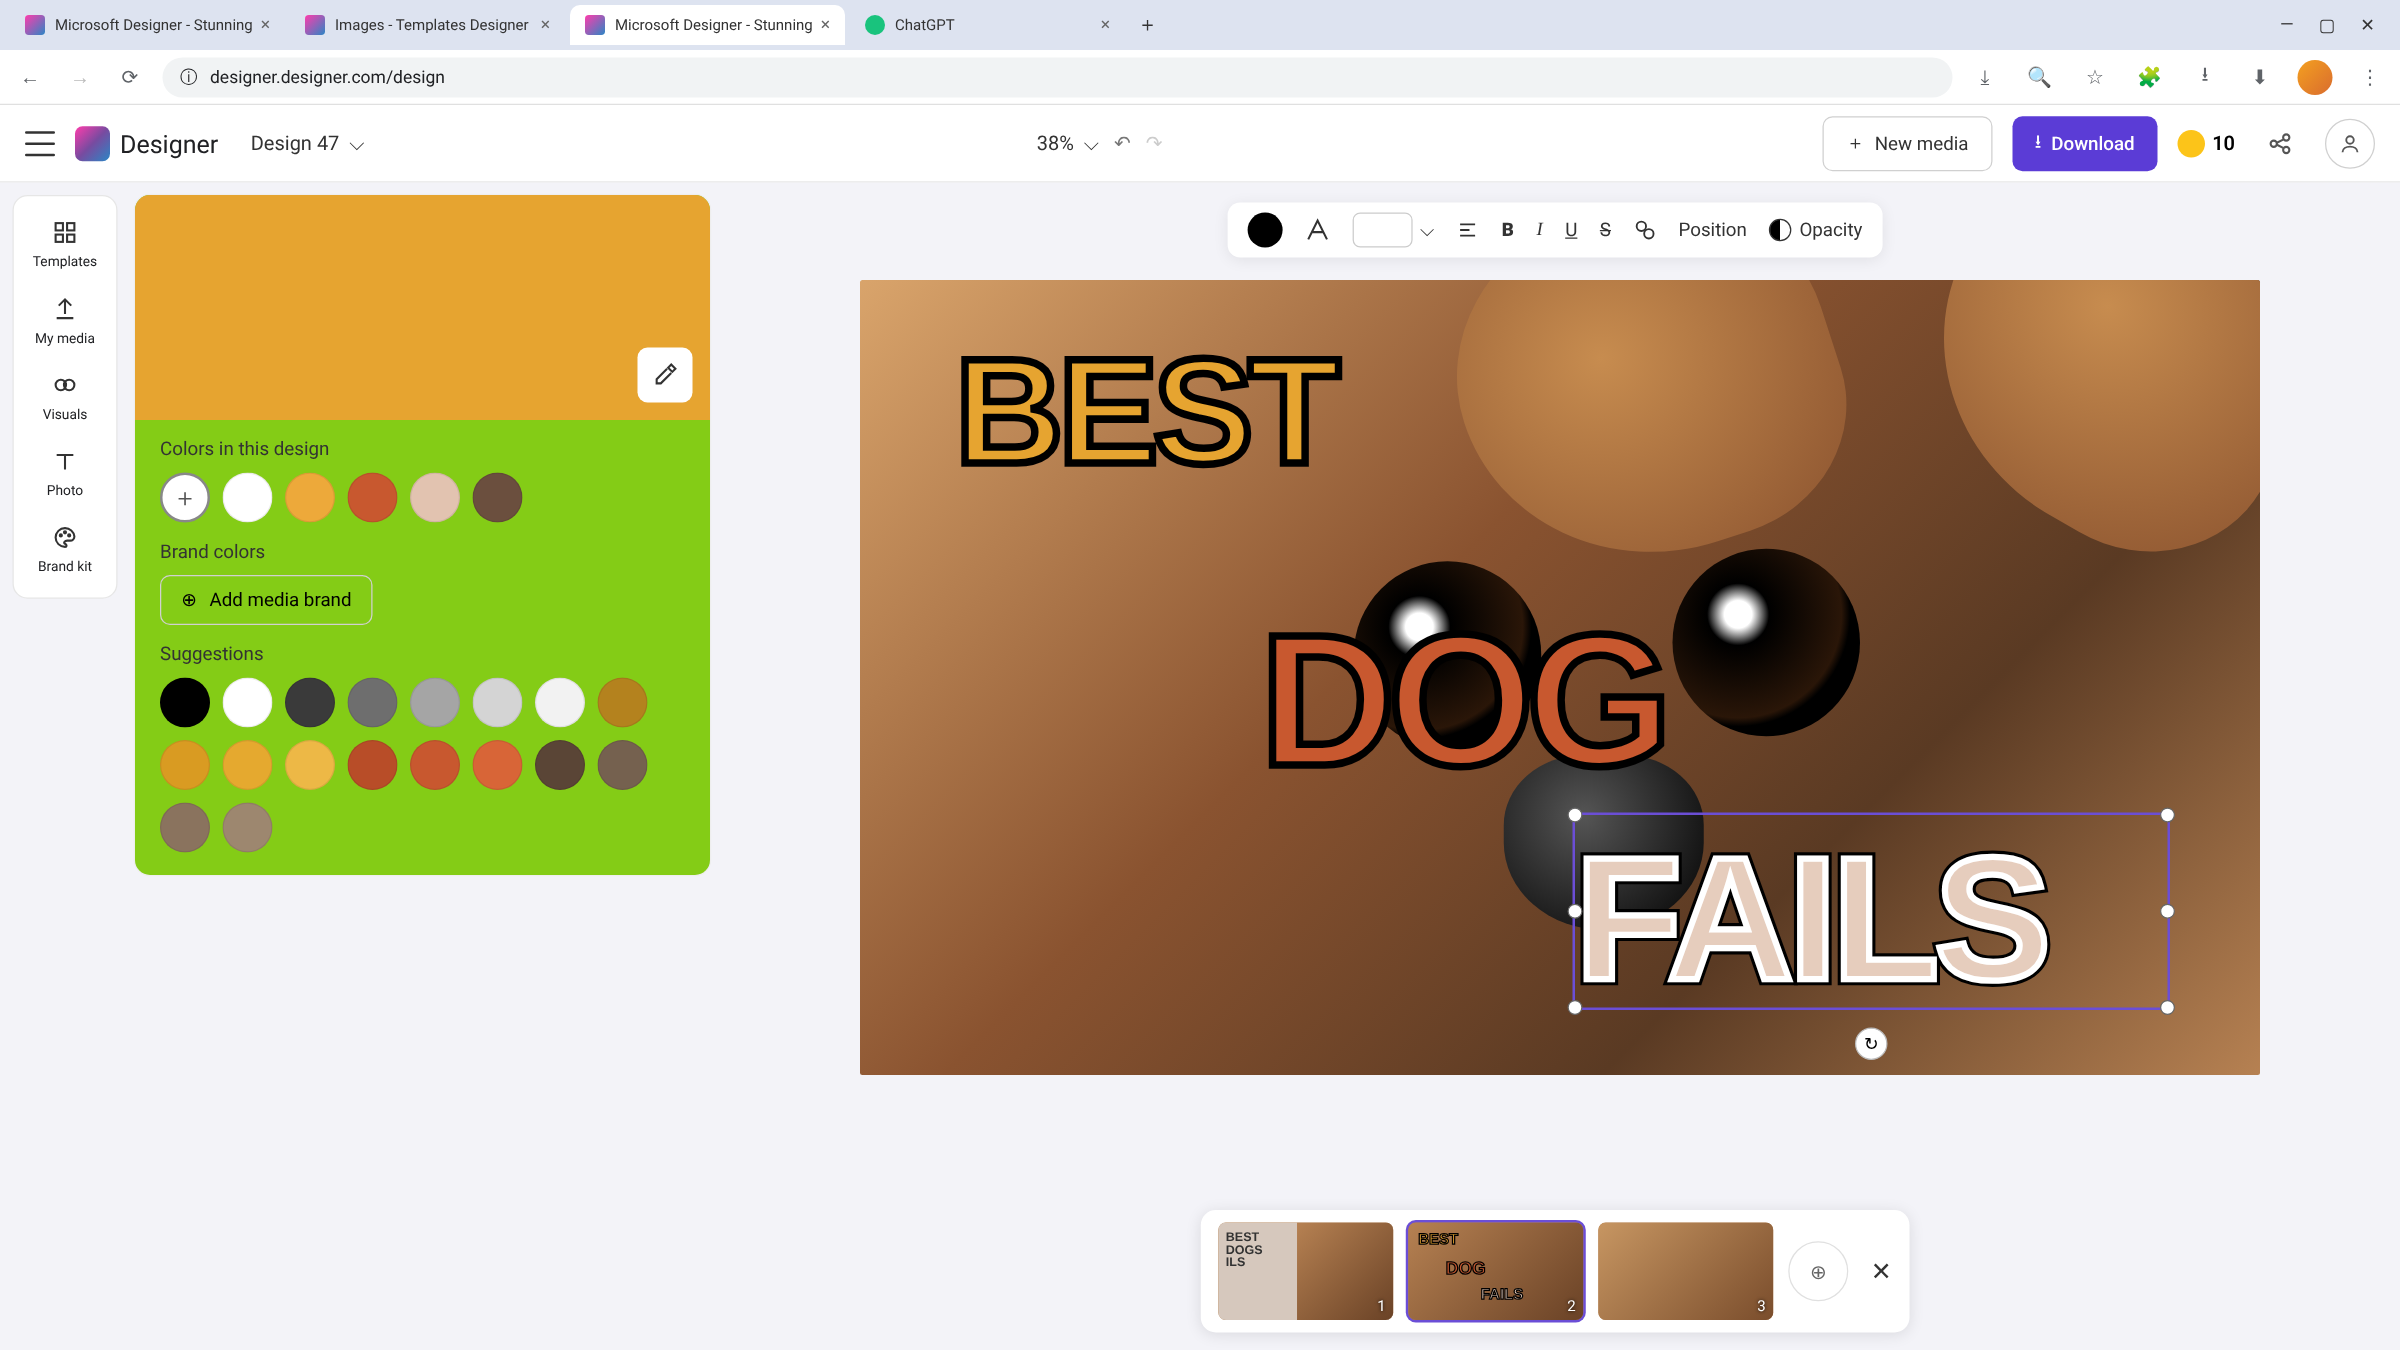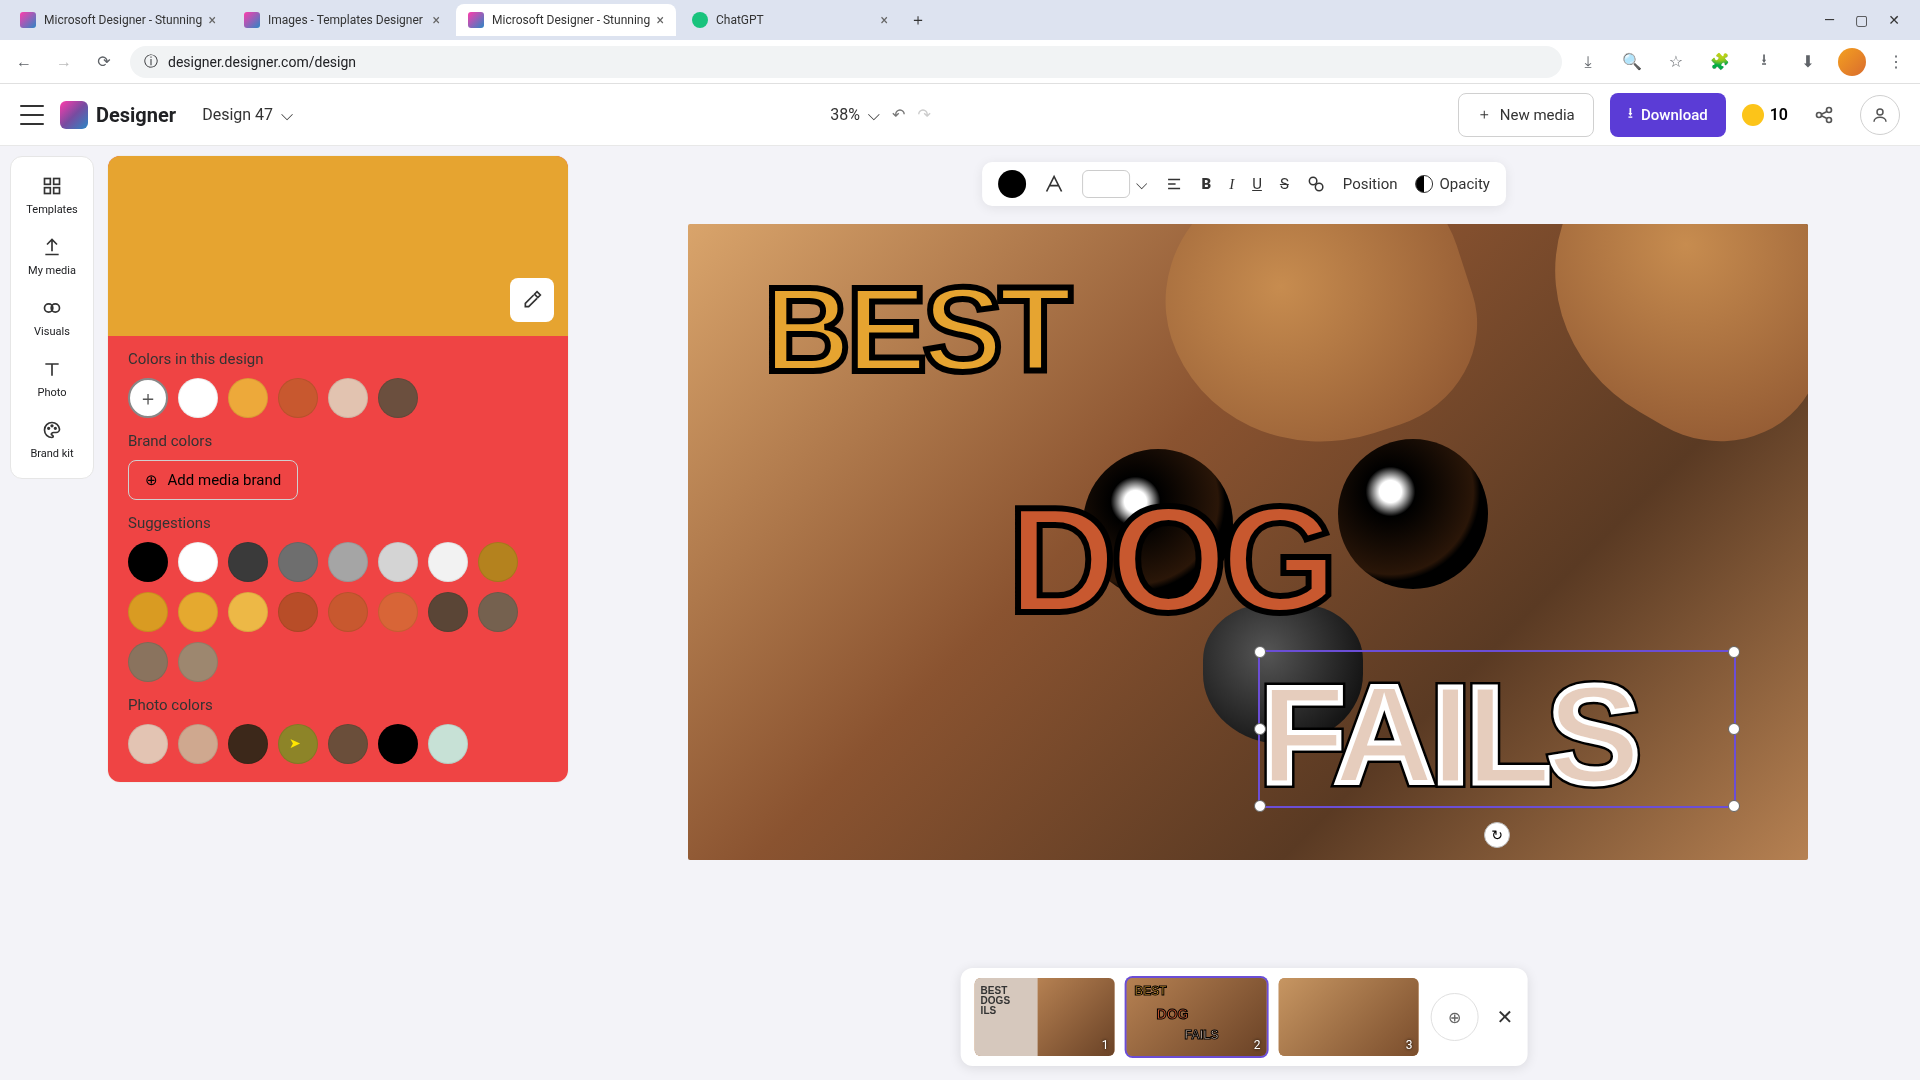--- a/index.html
+++ b/index.html
@@ -16,40 +16,40 @@
 .url-bar-row { background: #fff; height: 44px; display: flex; align-items: center; padding: 0 10px; gap: 12px; border-bottom: 1px solid #e0e0e0; }
 .nav-btn { width: 28px; height: 28px; display: flex; align-items: center; justify-content: center; color: #5f6368; cursor: pointer; border-radius: 50%; }
 .nav-btn.disabled { color: #bbb; }
 .url-bar { flex: 1; background: #f1f3f4; border-radius: 20px; height: 32px; display: flex; align-items: center; padding: 0 14px; font-size: 14px; color: #202124; gap: 10px; max-width: 1500px; }
 .url-icons { display: flex; gap: 16px; align-items: center; }
 .avatar { width: 28px; height: 28px; border-radius: 50%; background: linear-gradient(135deg, #f4a020, #d96c2e); }
 
 .app-header { background: #fff; height: 62px; display: flex; align-items: center; padding: 0 20px; gap: 16px; border-bottom: 1px solid #e8e8e8; }
 .hamburger { width: 24px; height: 20px; display: flex; flex-direction: column; justify-content: space-between; cursor: pointer; }
 .hamburger span { height: 2px; background: #333; border-radius: 1px; }
-.logo { display: flex; align-items: center; gap: 8px; font-weight: 700; font-size: 20px; color: #202124; justify-content: flex-end; }
+.logo { display: flex; align-items: center; gap: 8px; font-weight: 400; font-size: 20px; color: #202124; justify-content: flex-end; }
 .logo-mark { width: 28px; height: 28px; border-radius: 6px; background: linear-gradient(135deg, #ff3cac, #784ba0, #2b86c5); }
 .design-select { display: flex; align-items: center; gap: 8px; font-size: 16px; color: #333; cursor: pointer; padding: 6px 10px; border-radius: 6px; }
 .zoom { margin: 0 auto; display: flex; align-items: center; gap: 12px; font-size: 16px; color: #333; }
 .hist { color: #777; cursor: pointer; }
 .hist.disabled { color: #ccc; }
 .btn { height: 44px; padding: 0 18px; border-radius: 8px; display: flex; align-items: center; gap: 8px; font-size: 15px; cursor: pointer; border: 1px solid #d0d0d0; background: #fff; color: #333; }
 .btn.primary { background: #5b3cd6; color: #fff; border: none; font-weight: 500; }
 .credits { display: flex; align-items: center; gap: 6px; font-weight: 600; font-size: 16px; }
 .coin { width: 22px; height: 22px; border-radius: 50%; background: #fcc419; }
 .icon-btn { width: 40px; height: 40px; display: flex; align-items: center; justify-content: center; cursor: pointer; color: #555; border-radius: 8px; }
 .user-circle { width: 40px; height: 40px; border-radius: 50%; border: 1px solid #d0d0d0; display: flex; align-items: center; justify-content: center; }
 
 .main { display: flex; height: calc(1080px - 40px - 44px - 62px); position: relative; }
 
 .side-rail { width: 84px; background: #fff; border: 1px solid #e6e6e6; border-radius: 12px; margin: 10px; padding: 10px 0; display: flex; flex-direction: column; align-items: center; gap: 4px; align-self: flex-start; }
 .rail-item { width: 64px; padding: 8px 0; display: flex; flex-direction: column; align-items: center; gap: 6px; cursor: pointer; border-radius: 8px; font-size: 11px; color: #202124; }
 .rail-icon { width: 22px; height: 22px; display: flex; align-items: center; justify-content: center; }
 
-.color-panel { width: 460px; background: #ef4444; border-radius: 12px; margin: 10px 0 10px 4px; padding: 0 0 18px 0; align-self: flex-start; box-shadow: 0 0 0 1px #eee; }
+.color-panel { width: 460px; background: #84cc16; border-radius: 12px; margin: 10px 0 10px 4px; padding: 0 0 18px 0; align-self: flex-start; box-shadow: 0 0 0 1px #eee; }
 .preview { height: 180px; background: #e6a430; border-radius: 12px 12px 0 0; position: relative; }
 .eyedrop { position: absolute; right: 14px; bottom: 14px; width: 44px; height: 44px; background: #fff; border-radius: 8px; display: flex; align-items: center; justify-content: center; cursor: pointer; color: #333; }
 .panel-section { padding: 14px 20px 0 20px; }
 .panel-section h4 { font-size: 15px; font-weight: 400; color: #333; margin-bottom: 10px; }
 .swatch-row { display: flex; gap: 10px; flex-wrap: wrap; }
 .swatch { width: 40px; height: 40px; border-radius: 50%; cursor: pointer; border: 1px solid rgba(0,0,0,0.08); }
 .swatch.add { background: #fff; border: 2px solid #888; display: flex; align-items: center; justify-content: center; color: #555; font-size: 20px; }
 .brand-btn { display: flex; align-items: center; gap: 10px; padding: 10px 16px; border: 1px solid #d0d0d0; border-radius: 8px; cursor: pointer; font-size: 15px; width: fit-content; }
 
 .canvas-area { flex: 1; position: relative; }
@@ -281,34 +281,20 @@
         <div class="swatch" style="background:#edb846"></div>
         <div class="swatch" style="background:#b84d28"></div>
         <div class="swatch" style="background:#c8582f"></div>
         <div class="swatch" style="background:#d86537"></div>
         <div class="swatch" style="background:#5a4536"></div>
         <div class="swatch" style="background:#75614f"></div>
         <div class="swatch" style="background:#8a735e"></div>
         <div class="swatch" style="background:#9d876f"></div>
       </div>
     </div>
-    <div class="panel-section">
-      <h4>Photo colors</h4>
-      <div class="swatch-row">
-        <div class="swatch" style="background:#e3c4b3"></div>
-        <div class="swatch" style="background:#cfa88f"></div>
-        <div class="swatch" style="background:#3c281a"></div>
-        <div class="swatch" style="background:#8d8428;position:relative">
-            <span style="position:absolute;top:10px;left:10px;color:#ffe600;font-size:14px">➤</span>
-          </div>
-        <div class="swatch" style="background:#6a4e3a"></div>
-        <div class="swatch" style="background:#000000"></div>
-        <div class="swatch" style="background:#c7e1d6"></div>
-      </div>
-    </div>
   </div>
 
   <div class="canvas-area">
     <div class="float-toolbar">
       <div class="tb-swatch" style="background:#000"></div>
       <div class="tb-btn">
           <svg width="20" height="20" viewBox="0 0 24 24" fill="none" stroke="#333" stroke-width="2">
             <path d="M3 21l9-18 9 18M7 14h10"></path>
           </svg>
         </div>

